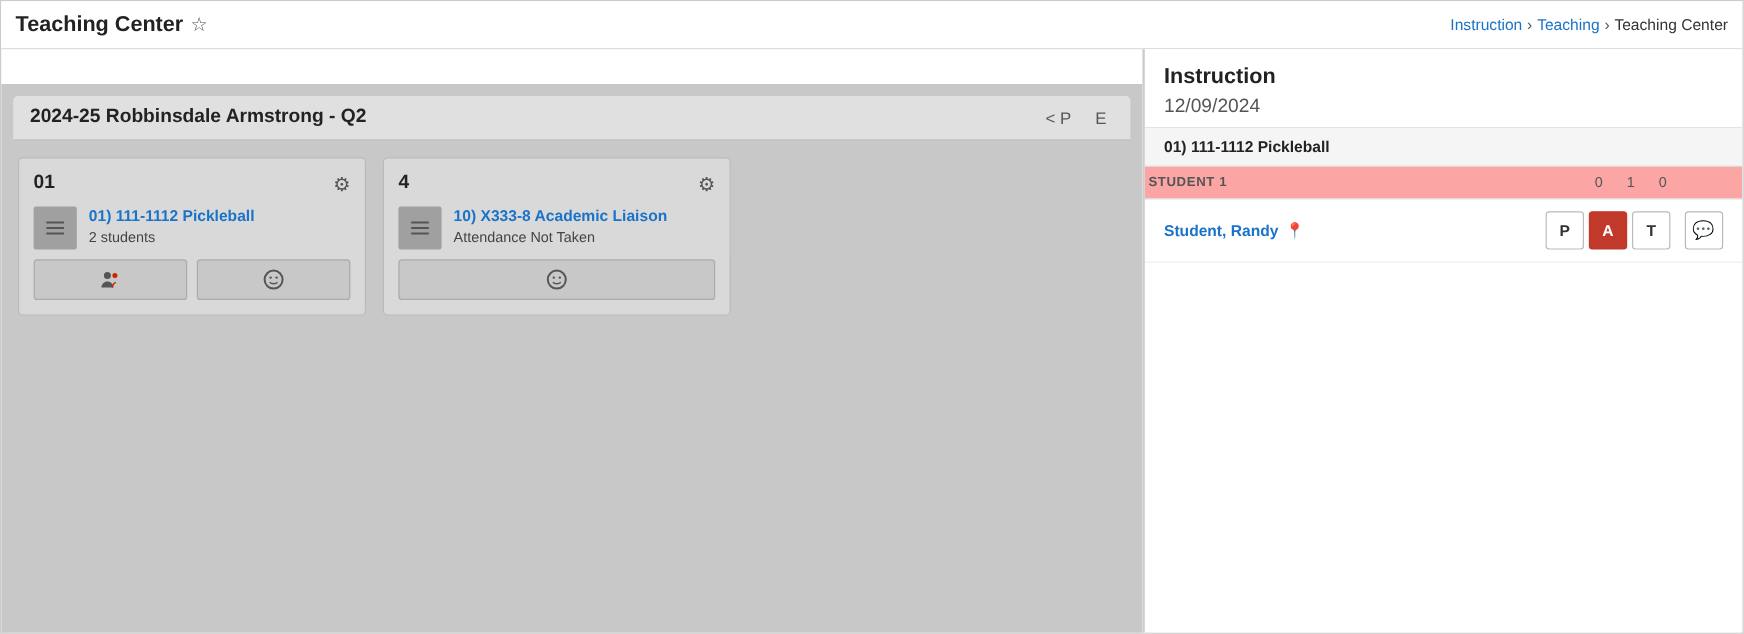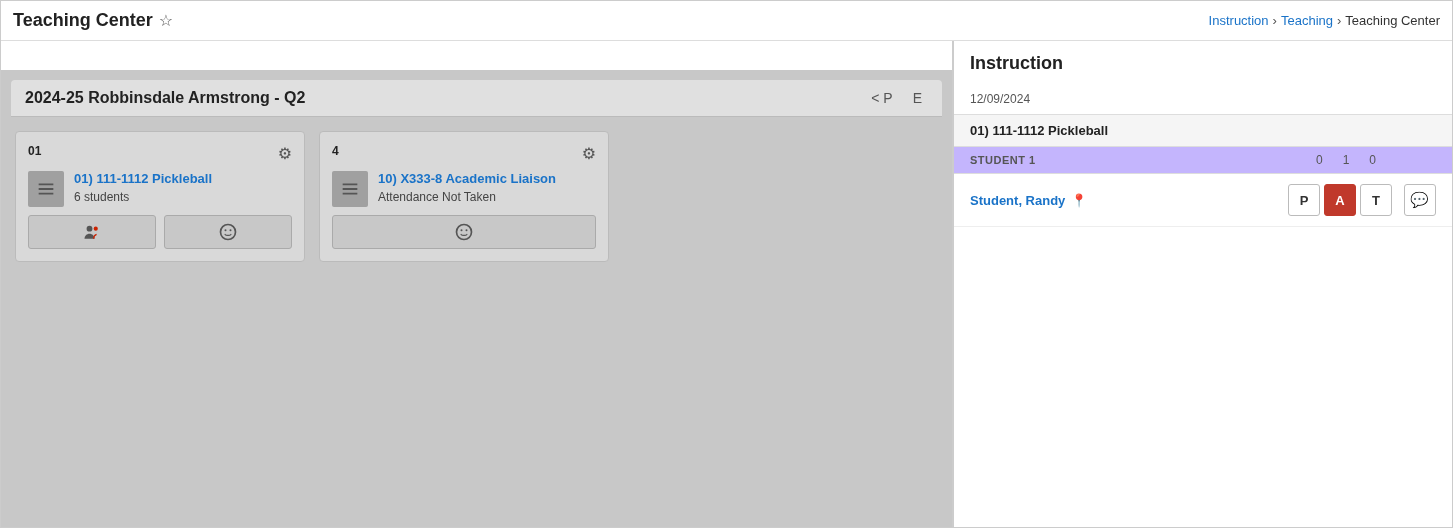--- a/index.html
+++ b/index.html
@@ -121,21 +121,21 @@
       min-width: 250px;
     }
     .card-header {
       display: flex;
       justify-content: space-between;
       align-items: flex-start;
       margin-bottom: 8px;
     }
     .card-number {
       font-weight: bold;
-      font-size: 12px;
+      font-size: 16px;
       color: #222;
     }
     .gear-icon {
       color: #555;
       font-size: 16px;
       cursor: pointer;
     }
     .card-content {
       display: flex;
       align-items: flex-start;
@@ -204,39 +204,39 @@
     .attendance-header {
       padding: 12px 16px 8px 16px;
       border-bottom: 1px solid #ddd;
     }
     .attendance-title {
       font-size: 18px;
       font-weight: bold;
       color: #222;
     }
     .attendance-date {
-      font-size: 12px;
-      color: #555;
-      margin-top: 18px;
+      font-size: 16px;
+      color: #555;
+      margin-top: 6px;
     }
     .attendance-class {
       padding: 8px 16px;
       font-size: 13px;
       font-weight: bold;
       color: #222;
       border-bottom: 1px solid #ddd;
       background: #f5f5f5;
     }
 
     
     .att-col-header {
       display: flex;
       align-items: center;
-      padding: 6px 16px;
-      background: #c4b5fd;
+      padding: 6px 3px;
+      background: #fca5a5;
       border-bottom: 1px solid #ddd;
     }
     .att-col-student {
       flex: 1;
       font-size: 11px;
       font-weight: bold;
       color: #555;
       text-transform: uppercase;
       letter-spacing: 0.5px;
     }
@@ -349,21 +349,21 @@
           <span class="gear-icon">⚙</span>
         </div>
         <div class="card-content">
           <div class="class-icon">
             <svg viewBox="0 0 24 24" xmlns="http://www.w3.org/2000/svg">
               <path d="M4 6h16v2H4zm0 5h16v2H4zm0 5h16v2H4z"></path>
             </svg>
           </div>
           <div class="class-info">
             <a class="class-name-link">01) 111-1112 Pickleball</a>
-            <span class="class-sub">6 students</span>
+            <span class="class-sub">2 students</span>
           </div>
         </div>
         <div class="card-actions">
           <button class="card-action-btn">
             <svg width="20" height="20" viewBox="0 0 24 24" fill="none" xmlns="http://www.w3.org/2000/svg">
               <circle cx="9" cy="8" r="3.5" fill="#555"></circle>
               <path d="M3 20c0-3.314 2.686-6 6-6s6 2.686 6 6" fill="#555"></path>
               <circle cx="16.5" cy="8" r="2.5" fill="#cc2200"></circle>
               <path d="M14 20c0-2.5 1.5-4.5 3.5-5.2" stroke="#cc2200" stroke-width="1.5" fill="none"></path>
             </svg>

